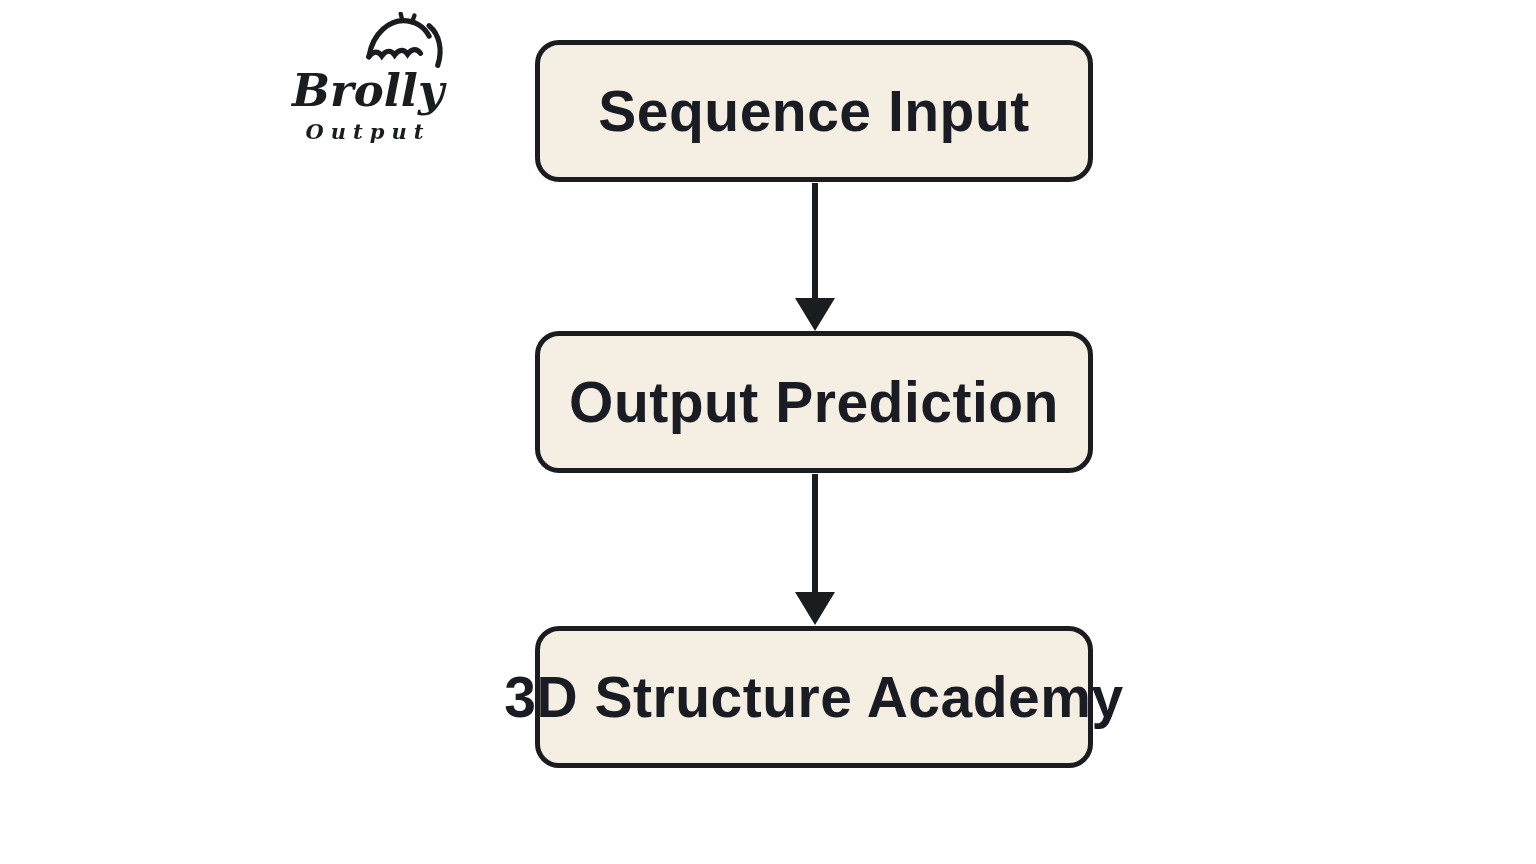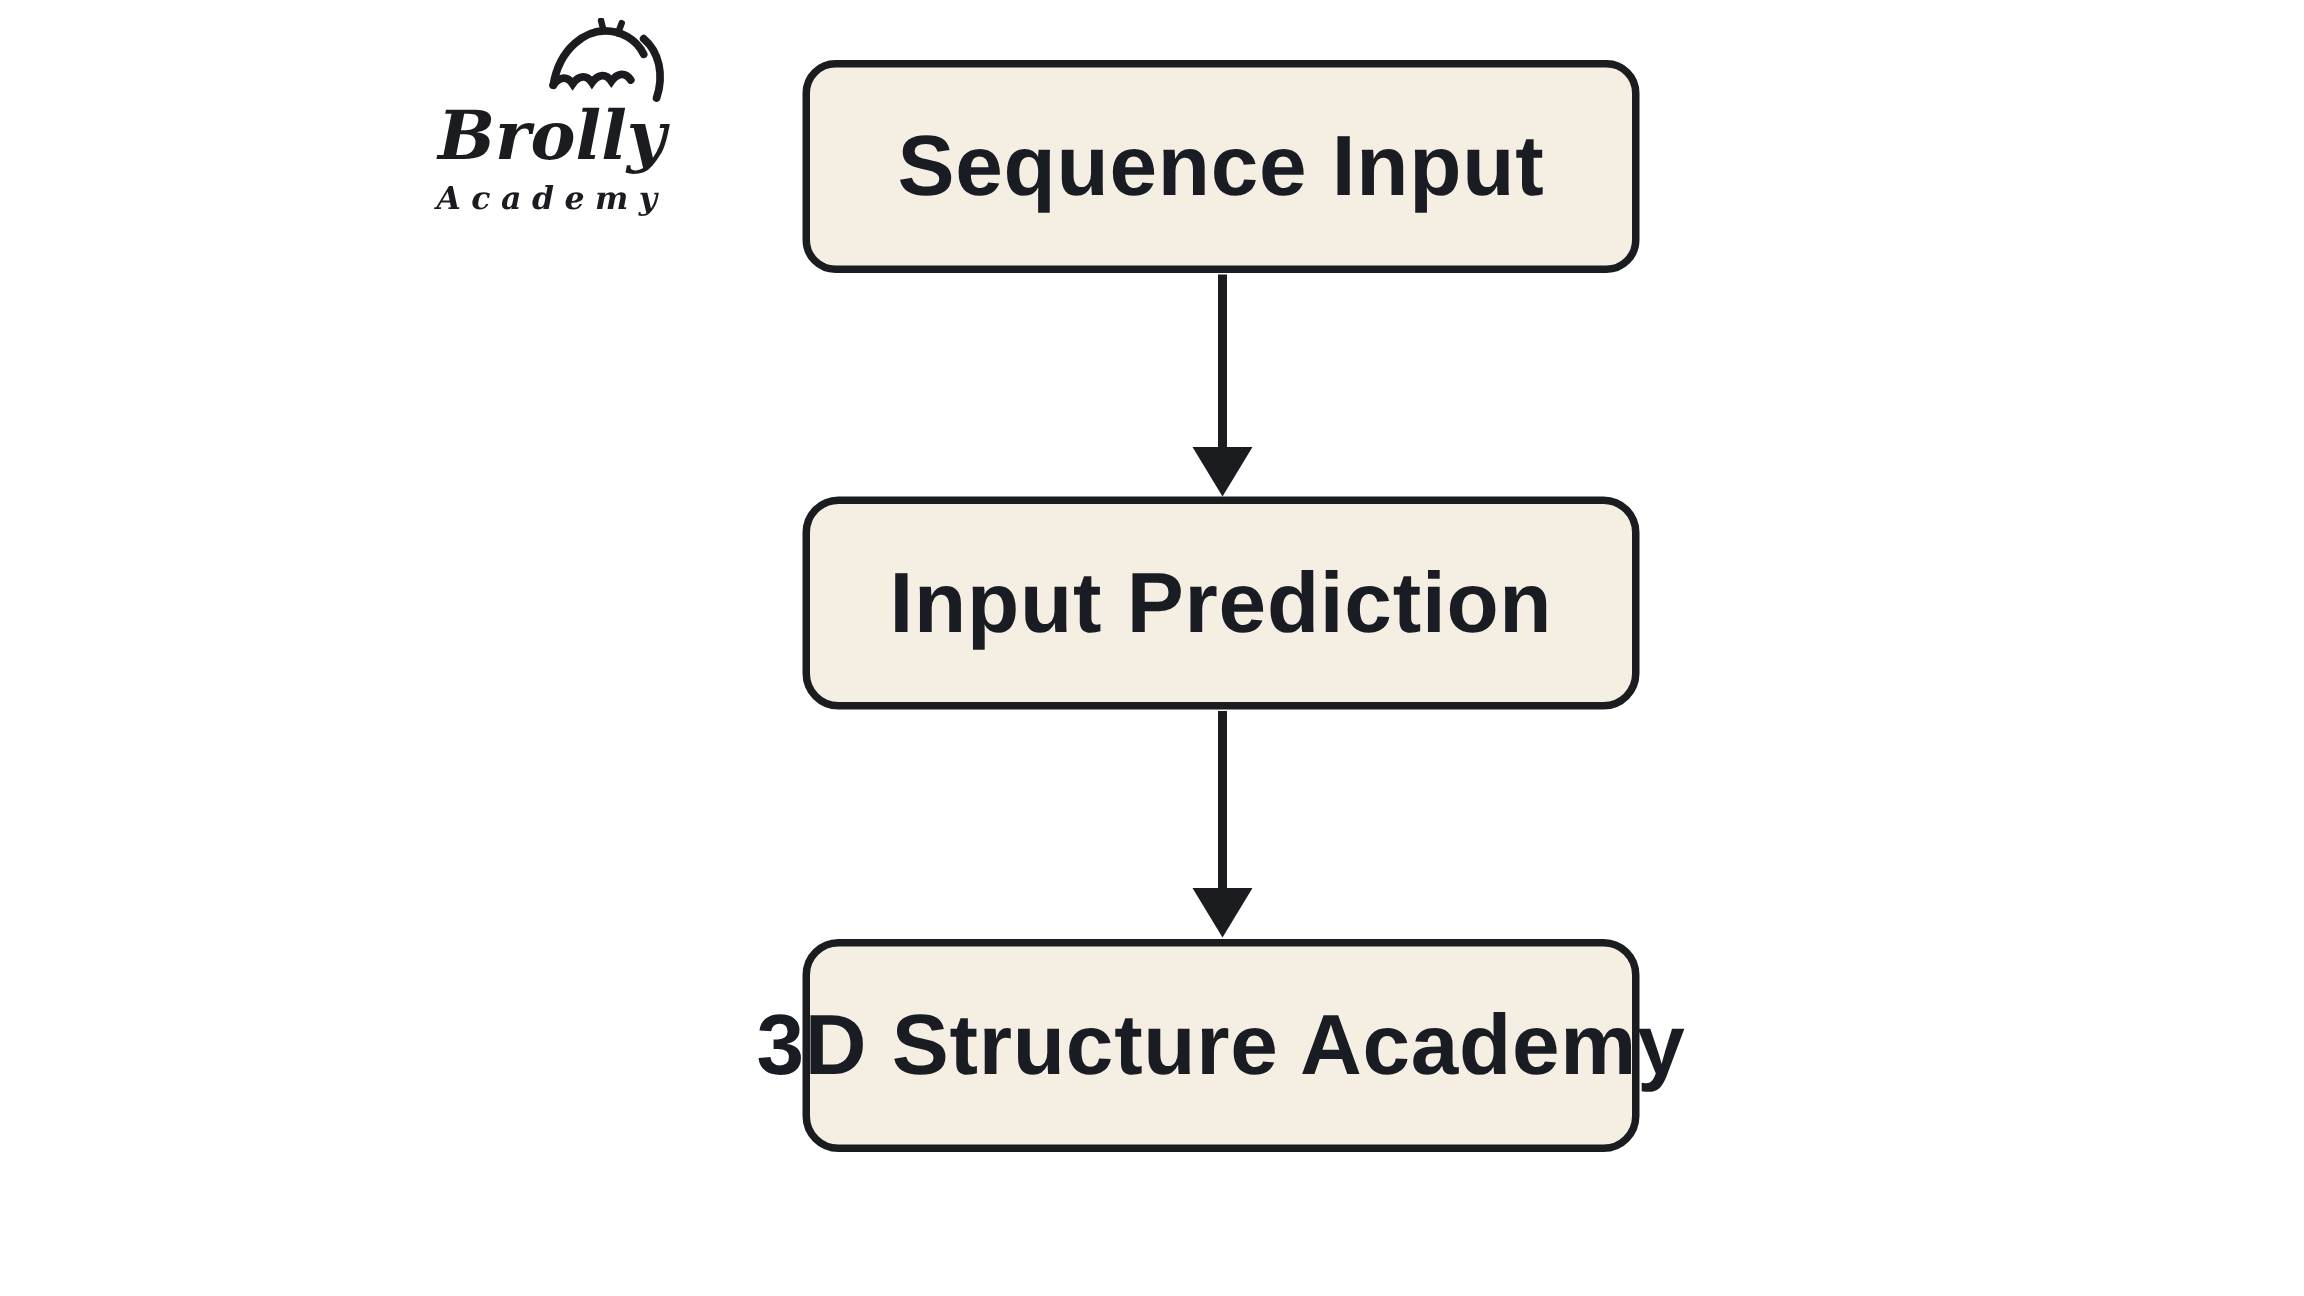--- a/index.html
+++ b/index.html
@@ -65,21 +65,21 @@
     align-items: center;
     justify-content: center;
   }
   .node .node-label {
     font-weight: 700;
     font-size: 57px;
     letter-spacing: 0.5px;
     color: var(--node-text, #191c22);
     white-space: nowrap;
   }
-  #node-1 { top: 40px; border-radius: 22px; }
+  #node-1 { top: 40px; }
   #node-2 { top: 331px; }
   #node-3 { top: 626px; }
 
   .connector {
     position: absolute;
     left: 795px;
     width: 40px;
     display: flex;
     flex-direction: column;
     align-items: center;
@@ -110,34 +110,34 @@
       <path d="M8,52 C13,22 34,10 48,10 C60,10 72,16 78,28" stroke="#1b1c20" stroke-width="6" stroke-linecap="round"></path>
 
       <path d="M8,52 c5,-7 11,-7 15,-1 c5,-7 11,-7 15,-1 c5,-7 11,-7 15,-1 c5,-7 11,-7 15,-1" stroke="#1b1c20" stroke-width="6" stroke-linecap="round"></path>
 
       <path d="M47,10 L45,2" stroke="#1b1c20" stroke-width="5" stroke-linecap="round"></path>
       <path d="M58,12 L61,4" stroke="#1b1c20" stroke-width="5" stroke-linecap="round"></path>
 
       <path d="M78,16 C90,26 94,44 88,62" stroke="#1b1c20" stroke-width="6" stroke-linecap="round"></path>
     </svg>
     <span class="brand">Brolly</span>
-    <span class="subtitle">Academy</span>
+    <span class="subtitle">Output</span>
   </div>
 
   <div id="node-1" class="node">
     <span class="node-label">Sequence Input</span>
   </div>
 
   <div id="connector-1" class="connector">
     <div class="shaft"></div>
     <div class="head"></div>
   </div>
 
   <div id="node-2" class="node">
-    <span class="node-label">Input Prediction</span>
+    <span class="node-label">Output Prediction</span>
   </div>
 
   <div id="connector-2" class="connector">
     <div class="shaft"></div>
     <div class="head"></div>
   </div>
 
   <div id="node-3" class="node">
     <span class="node-label">3D Structure Academy</span>
   </div>

